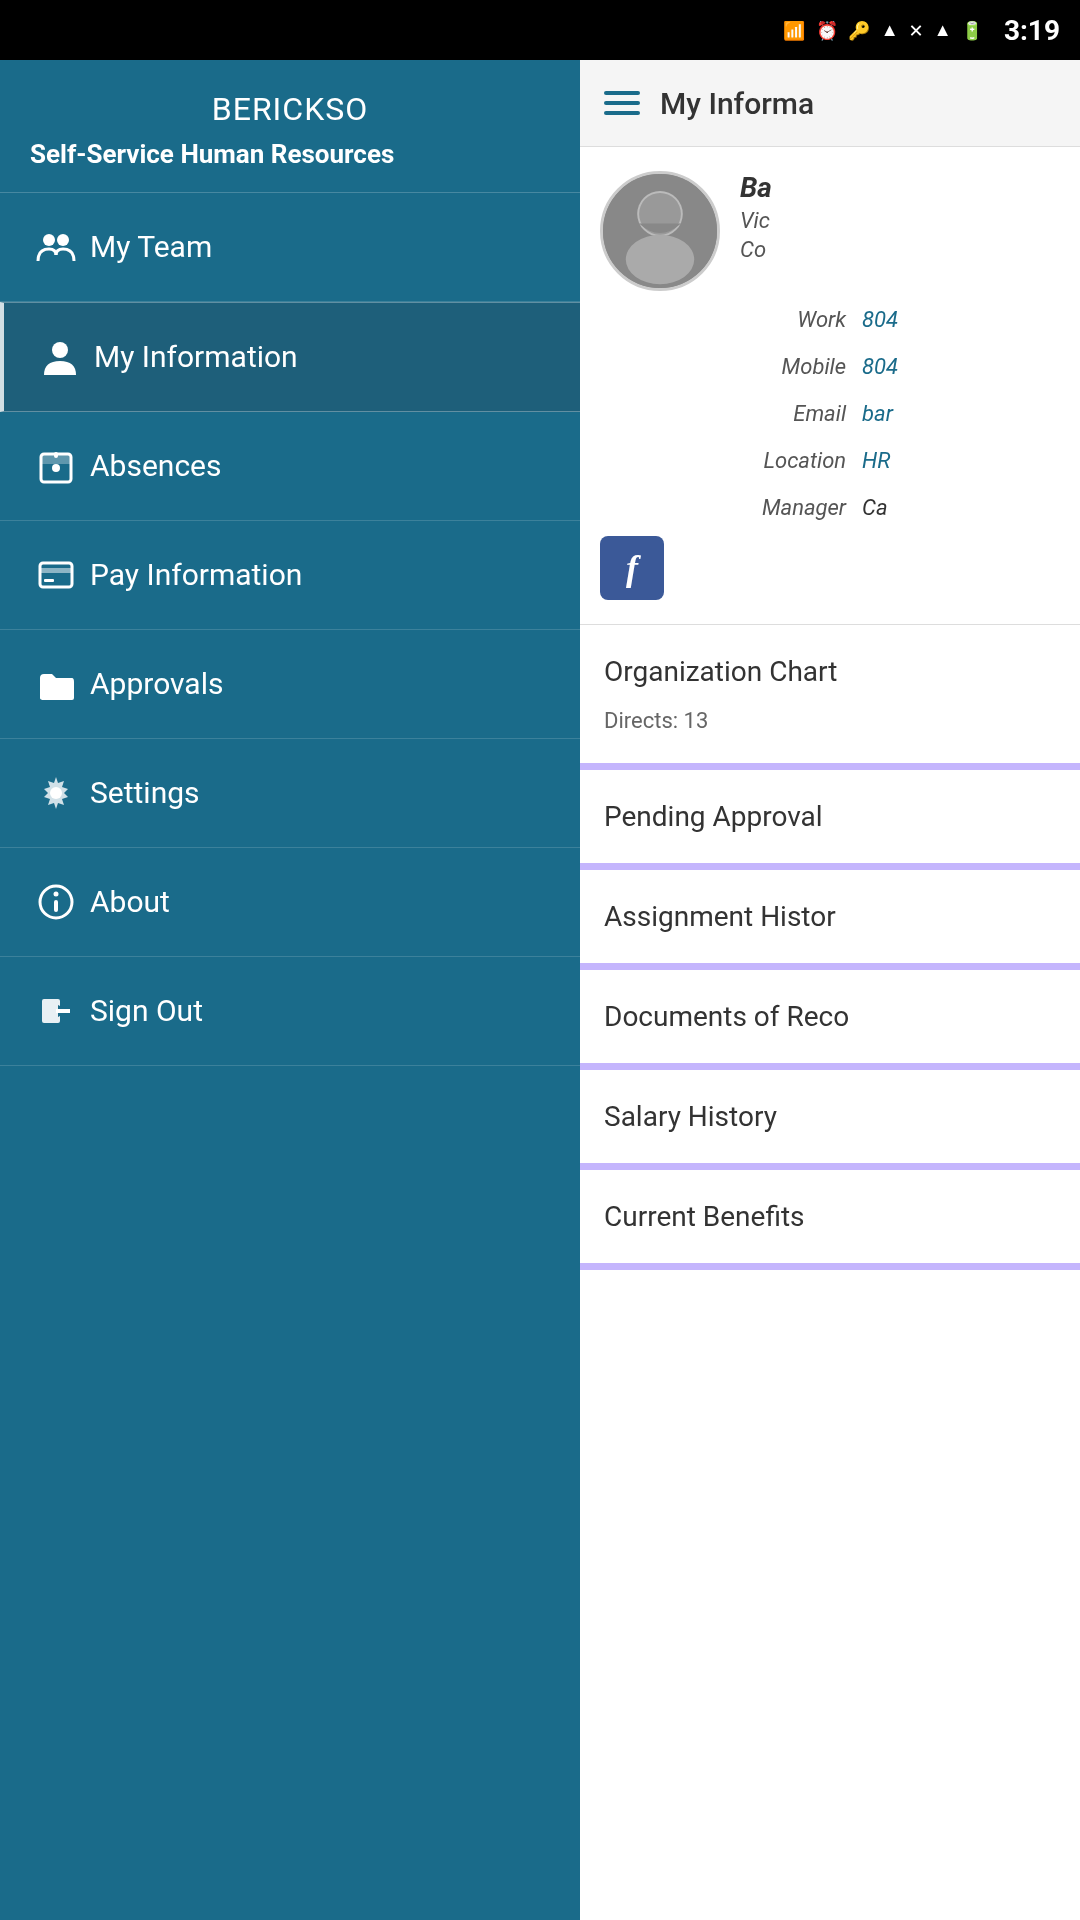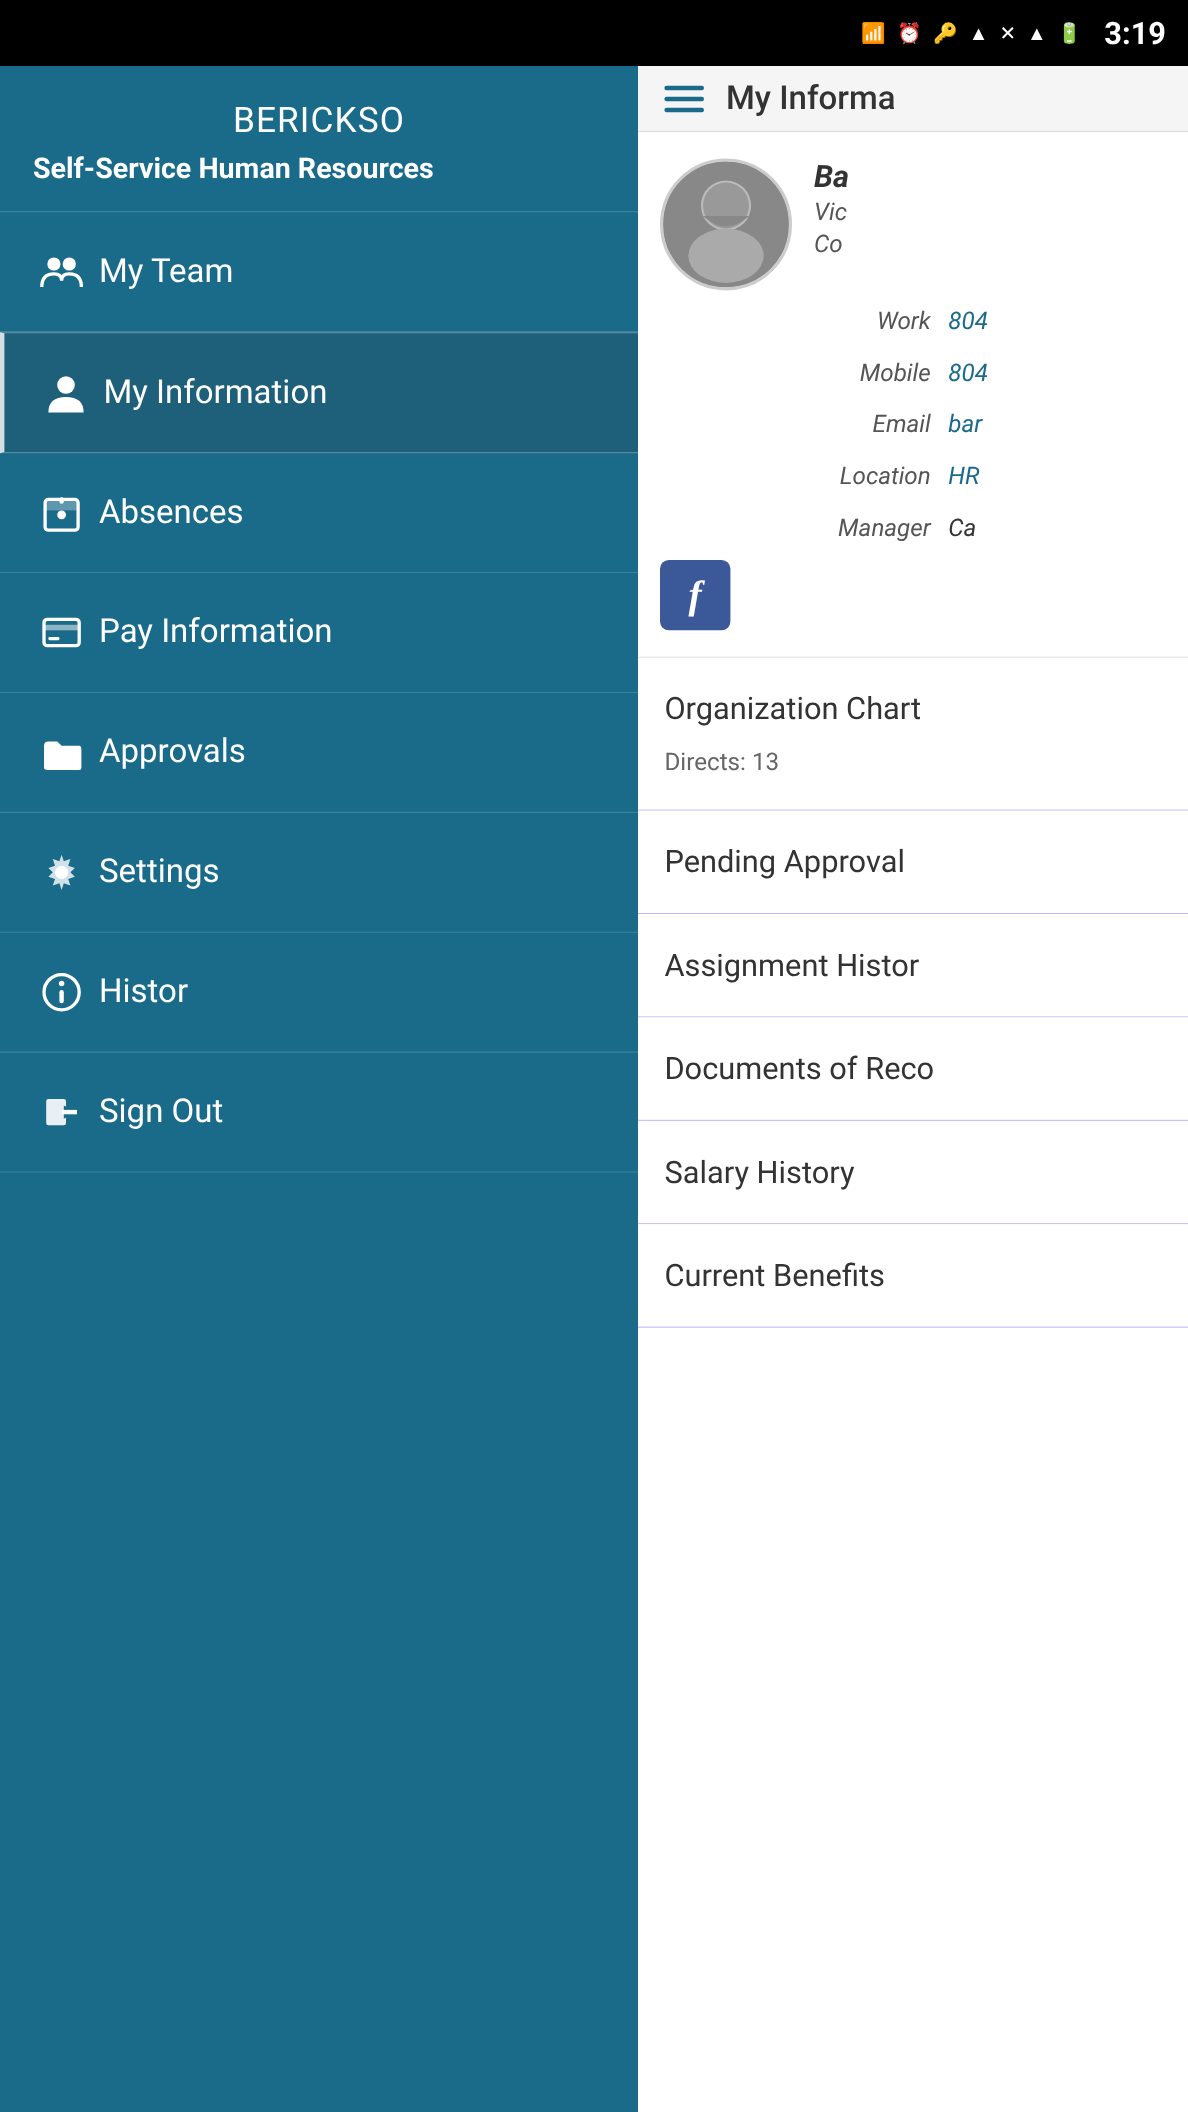--- a/index.html
+++ b/index.html
@@ -134,21 +134,21 @@
     }
 
     
     .right-header {
       background: #f5f5f5;
       padding: 20px 24px;
       display: flex;
       align-items: center;
       gap: 20px;
       border-bottom: 1px solid #ddd;
-      height: 60px;
+      height: 87px;
     }
     .hamburger-icon {
       display: flex;
       flex-direction: column;
       gap: 6px;
       cursor: pointer;
     }
     .hamburger-icon span {
       display: block;
       width: 36px;
@@ -247,21 +247,21 @@
 
     
     .right-content {
       flex: 1;
       overflow-y: auto;
       background: #fff;
     }
 
     .section-item {
       padding: 30px 24px;
-      border-bottom: 1px solid #c4b5fd;
+      border-bottom: 7px solid #c4b5fd;
       cursor: pointer;
       background: #fff;
     }
     .section-item-title {
       font-size: 28px;
       color: #333;
       font-weight: 400;
     }
     .section-item-subtitle {
       font-size: 22px;
@@ -367,21 +367,21 @@
       </div>
 
       <div class="nav-item">
         <span class="nav-icon">
           <svg viewBox="0 0 40 40" xmlns="http://www.w3.org/2000/svg">
             <circle cx="20" cy="20" r="16" stroke="#fff" stroke-width="3" fill="none"></circle>
             <circle cx="20" cy="12" r="2.5" fill="#fff"></circle>
             <rect x="18" y="18" width="4" height="12" rx="2" fill="#fff"></rect>
           </svg>
         </span>
-        <span class="nav-label">Histor</span>
+        <span class="nav-label">About</span>
       </div>
 
       <div class="nav-item">
         <span class="nav-icon">
           <svg viewBox="0 0 40 40" xmlns="http://www.w3.org/2000/svg">
             <rect x="6" y="8" width="18" height="24" rx="2" fill="#fff" opacity="0.9"></rect>
             <path d="M22 14 L34 20 L22 26Z" fill="#1a6b8a"></path>
             <rect x="20" y="18" width="14" height="4" fill="#fff"></rect>
           </svg>
         </span>

